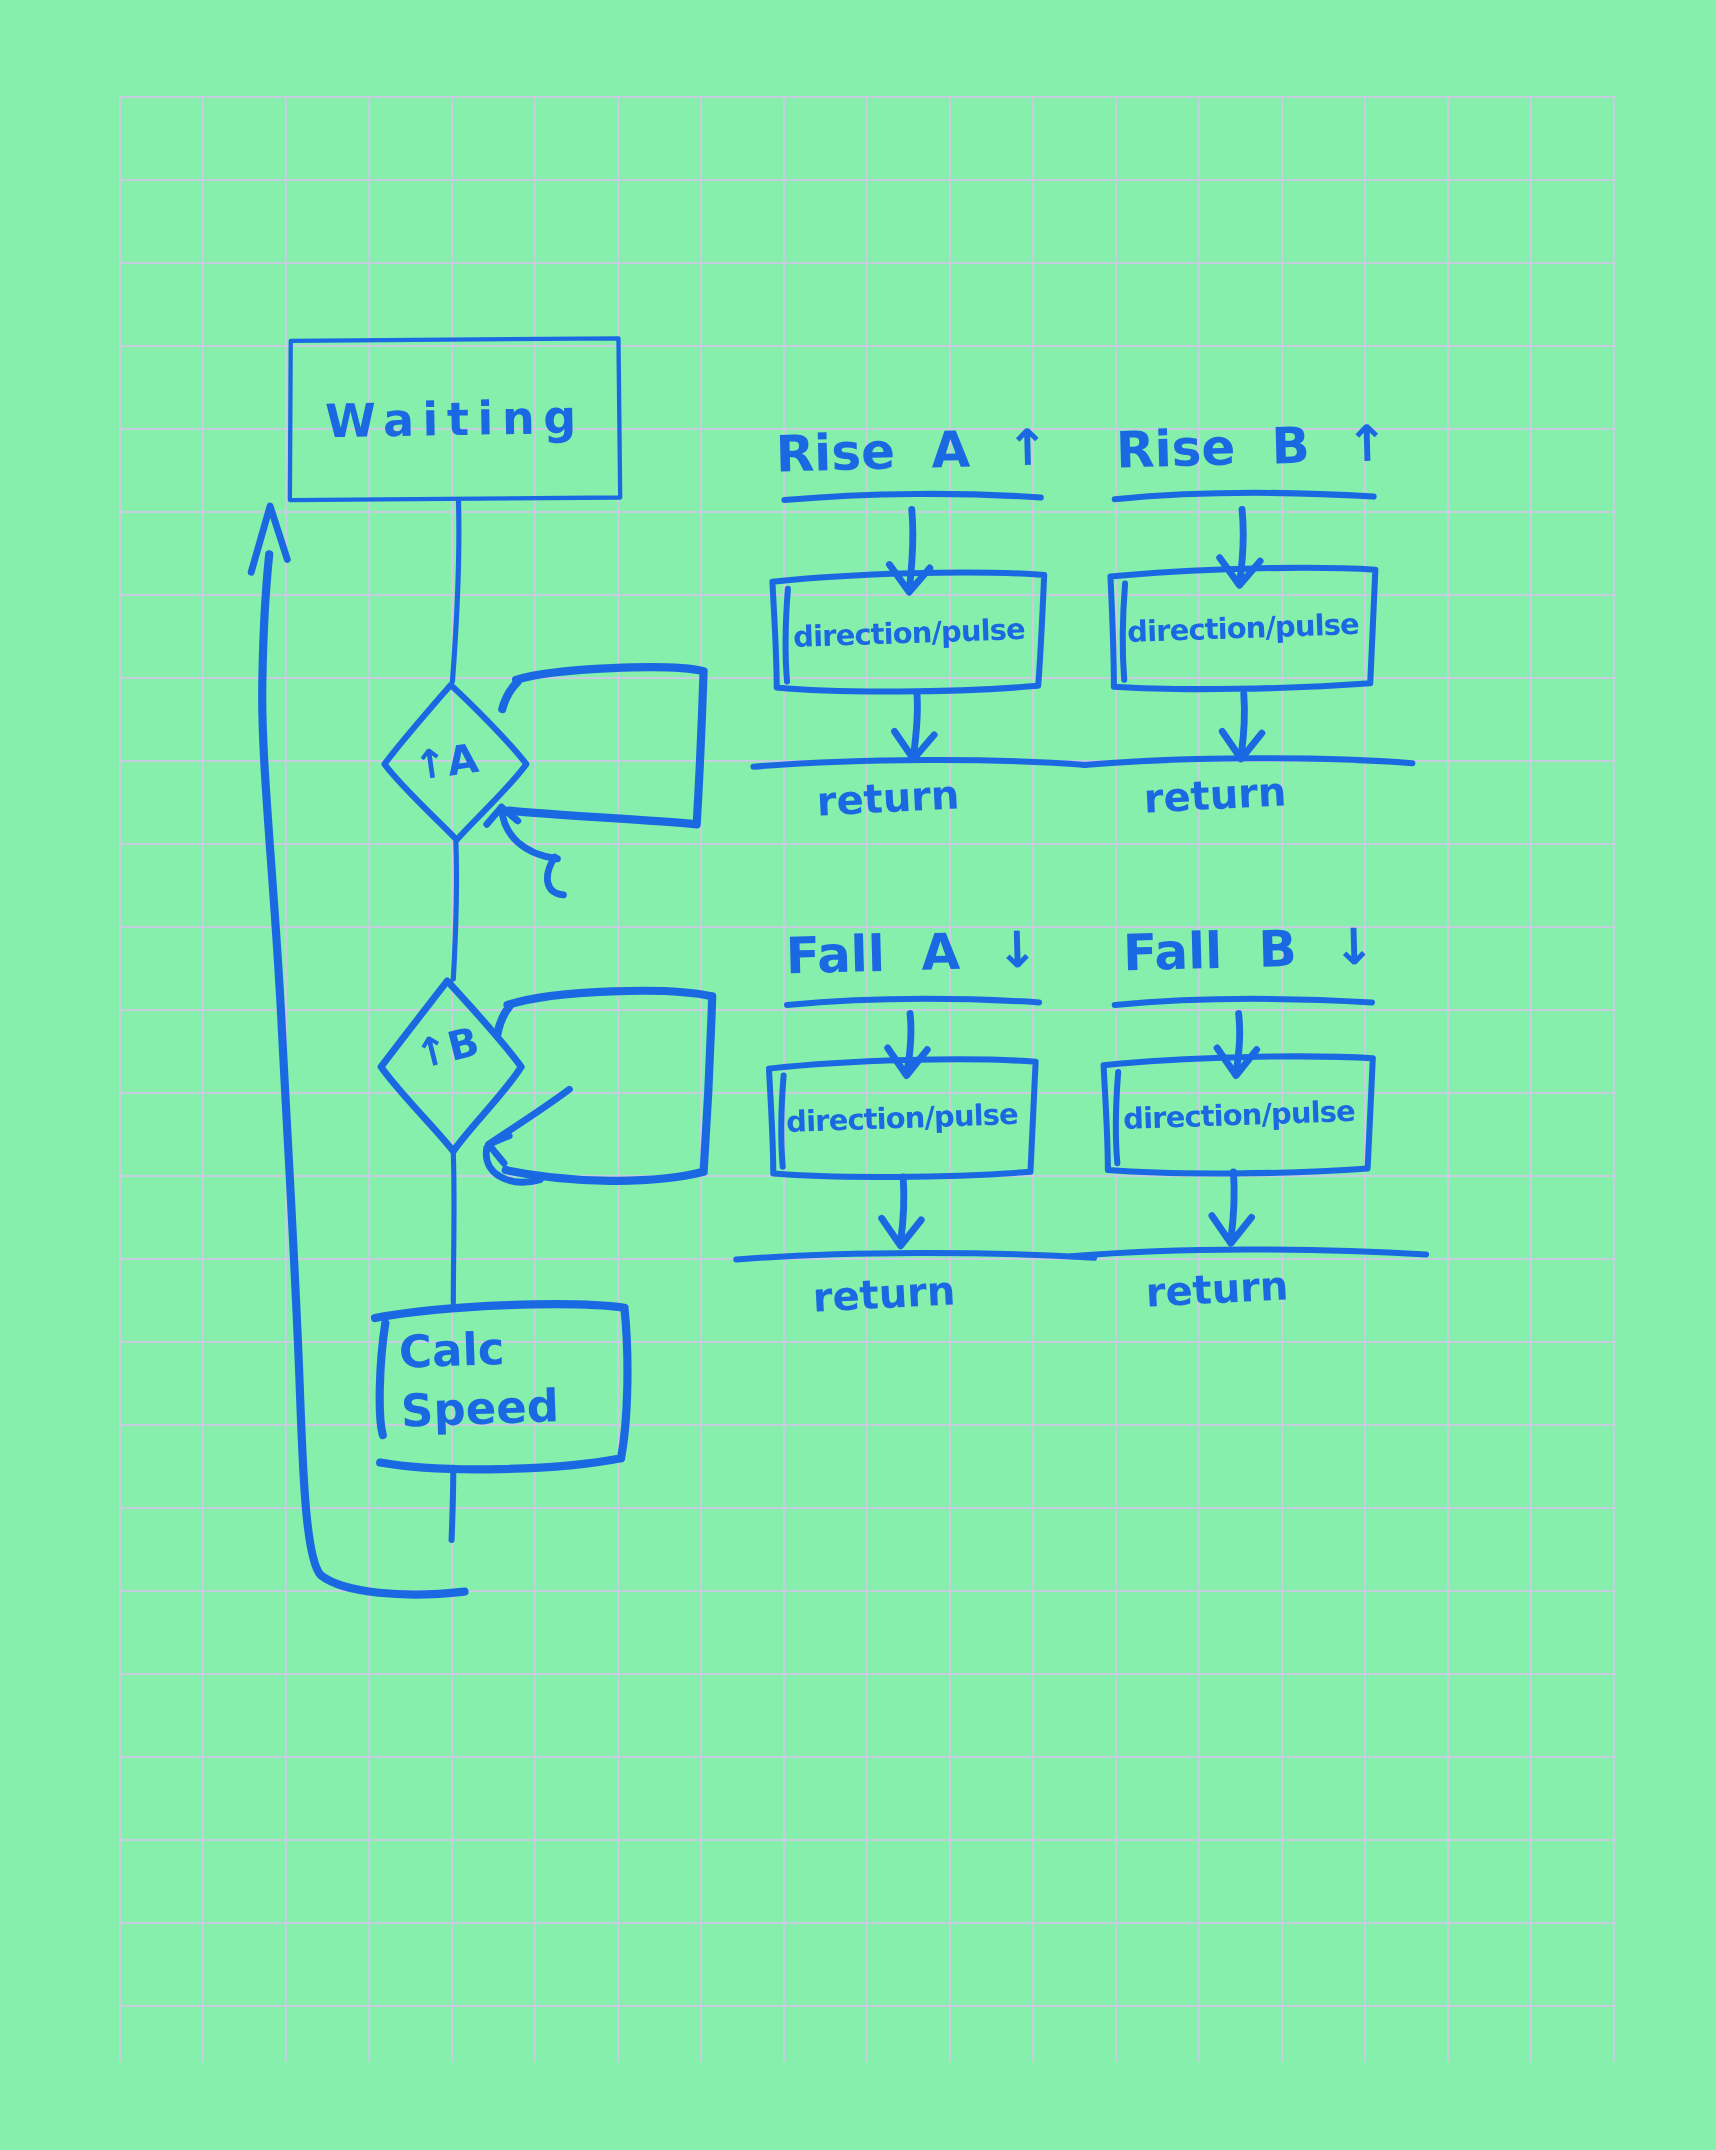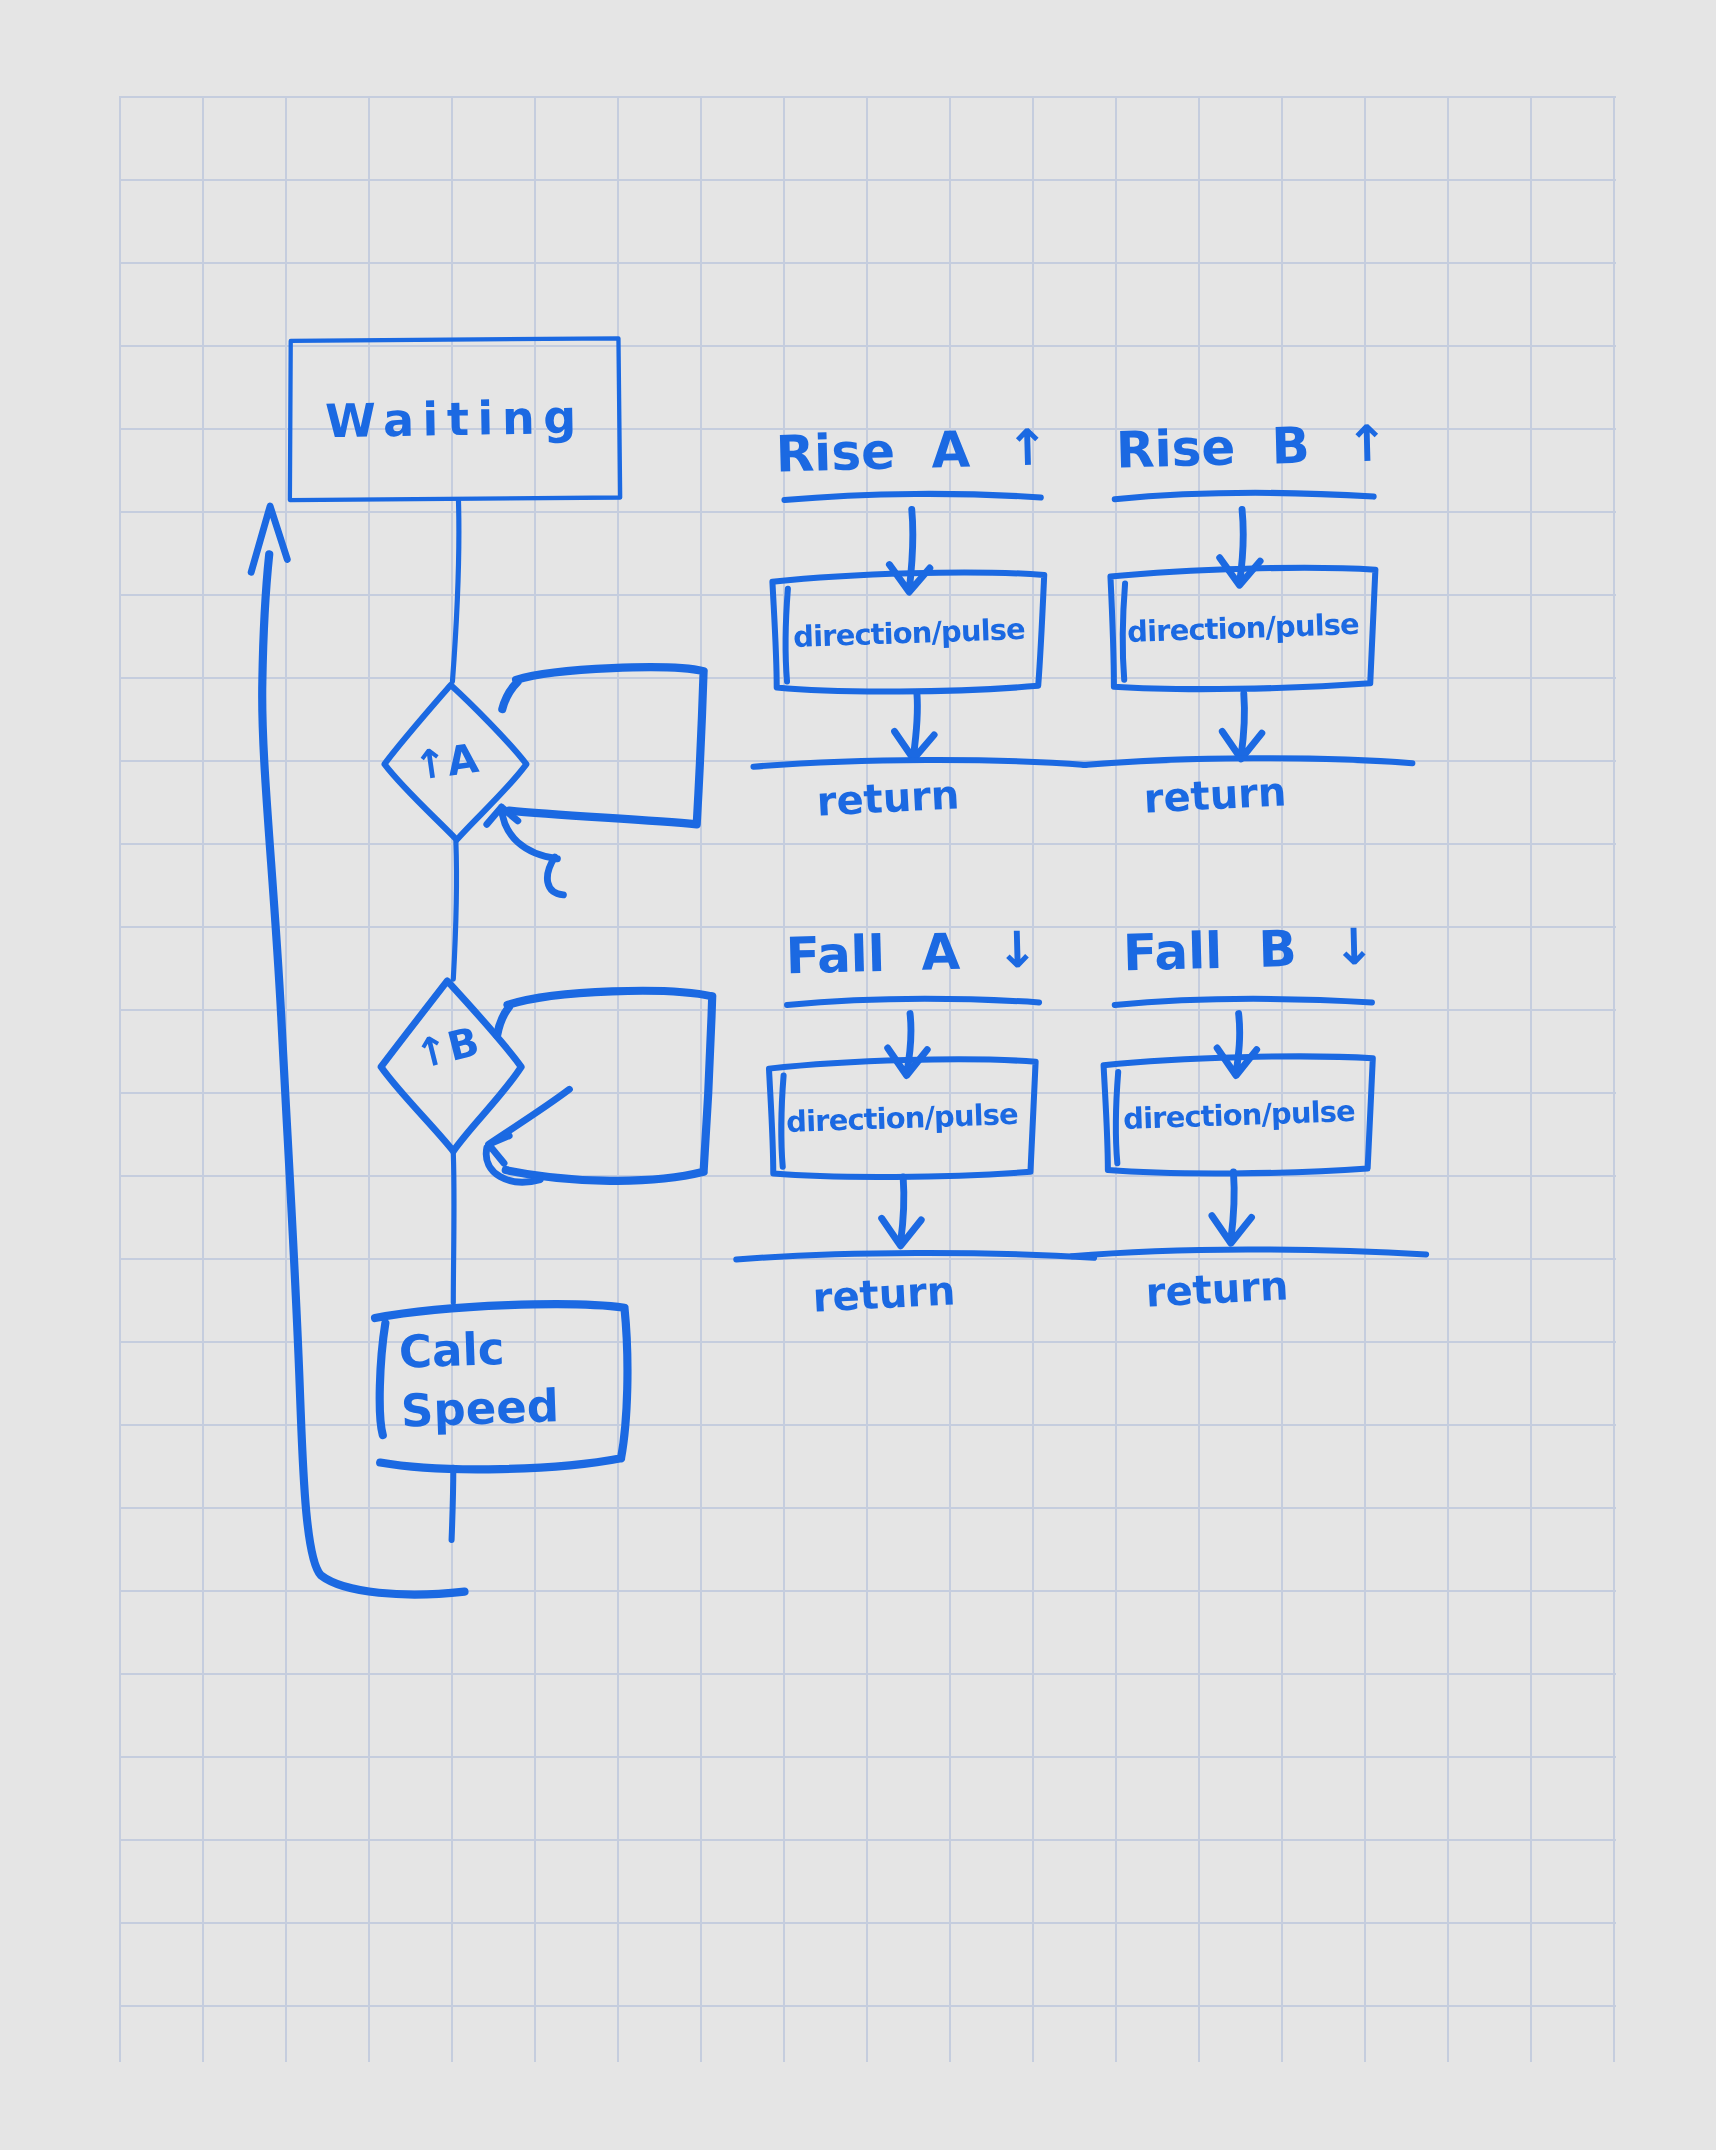--- a/index.html
+++ b/index.html
@@ -1,17 +1,17 @@
 <!DOCTYPE html>
 <html style="font-size:13.8px"><head>
 <meta charset="utf-8">
 <style>
   html,body{margin:0;padding:0;background:#ffffff;}
   .page{
-    position:relative;width:1716px;height:2151px;background:#e5e5e5;
+    position:relative;width:1716px;height:2151px;background:#86efac;
     overflow:hidden;font-family:"DejaVu Sans",sans-serif;
   }
   .grid{
     position:absolute;left:119px;top:96px;width:1497px;height:1966px;
     background-image:
       linear-gradient(to right,#c5cdde 0 1.7px,transparent 1.7px),
       linear-gradient(to bottom,#c5cdde 0 1.7px,transparent 1.7px);
     background-size:83px 83px;
   }
   svg.ink{position:absolute;left:0;top:0;}

